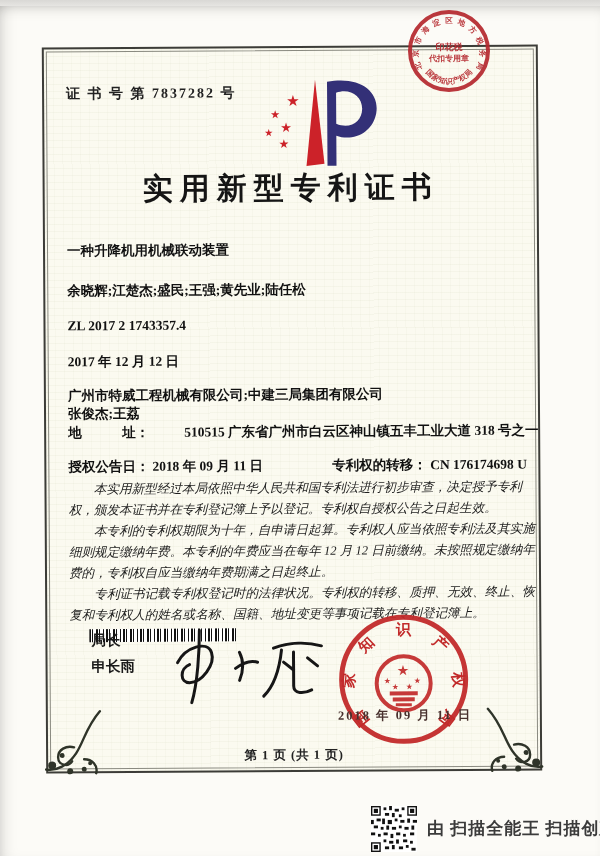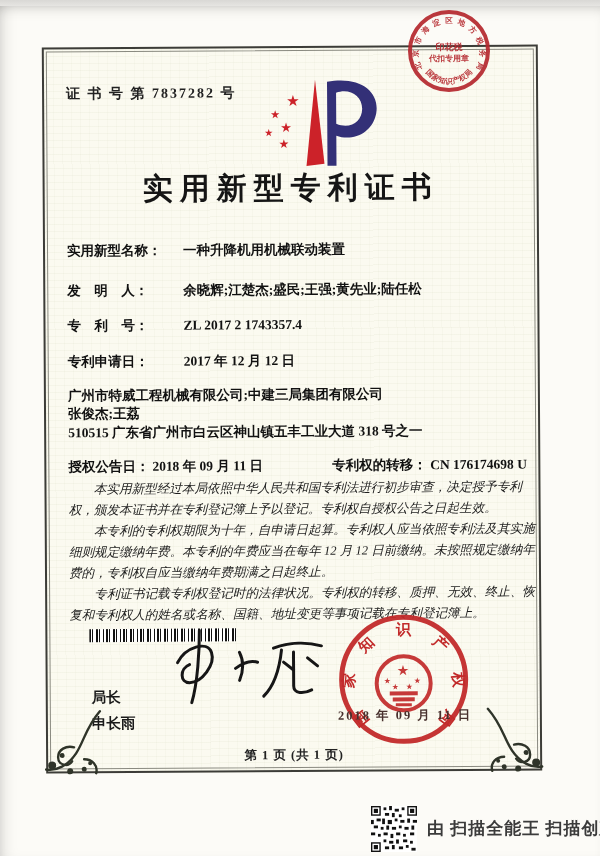--- a/index.html
+++ b/index.html
@@ -23,21 +23,21 @@
     letter-spacing:7px;color:#151515;}
   .row{position:absolute;left:22px;display:flex;font-size:13.5px;font-weight:bold;line-height:18px;color:#111;}
   .row .lab{width:116px;flex:none;white-space:pre;}
   .row .val{width:358px;}
   .grantno{position:absolute;left:264px;top:0;white-space:nowrap;font-weight:bold;}
   .paras{position:absolute;left:22px;top:430px;width:474px;font-size:12.6px;line-height:21px;
     color:#1d1d1d;font-style:italic;}
   .paras p{margin:0;text-indent:2em;}
   .barcode{position:absolute;left:42px;top:580px;width:147px;height:13px;
     background:repeating-linear-gradient(90deg,#111 0 2px,#fff 2px 3px,#111 3px 4px,#fff 4px 7px,#111 7px 9px,#fff 9px 10px,#111 10px 11px,#fff 11px 14px,#111 14px 15px,#fff 15px 17px);}
-  .signer{position:absolute;left:44px;top:635px;font-size:14.5px;font-weight:bold;line-height:26px;color:#1a1a1a;}
+  .signer{position:absolute;left:44px;top:578px;font-size:14.5px;font-weight:bold;line-height:26px;color:#1a1a1a;}
   .sig{position:absolute;left:108px;top:576px;width:190px;height:92px;}
   .govseal{position:absolute;left:286px;top:562px;width:140px;height:140px;}
   .sealdate{position:absolute;left:290px;top:660px;width:190px;font-size:12.5px;font-weight:bold;
     letter-spacing:2px;color:#47302d;}
   .pagefoot{position:absolute;left:0;right:0;top:699px;text-align:center;font-size:12.5px;font-weight:bold;letter-spacing:1px;color:#222;}
   .flourish{position:absolute;width:66px;height:72px;bottom:-8px;}
   .flourish.left{left:-8px;}
   .flourish.right{right:-8px;transform:scaleX(-1);}
   .taxseal{position:absolute;left:406px;top:8px;width:86px;height:86px;opacity:.92;}
   .qr{position:absolute;left:371px;top:806px;width:46px;height:46px;}
@@ -59,42 +59,39 @@
     <text x="24" y="54" font-size="13" fill="#cc2229">★</text>
     <text x="8" y="58" font-size="10" fill="#cc2229">★</text>
     <text x="22" y="70" font-size="12" fill="#cc2229">★</text>
     <polygon points="59,2 50,88 68,86" fill="#cc2229"></polygon>
     <path d="M71,88 L71,4 C104,-2 124,14 120,36 C116,56 96,64 80,58 L80,46 C94,52 106,44 106,31 C106,18 93,10 80,15 L80,88 Z" fill="#333077"></path>
   </svg>
 
   <div class="title">实用新型专利证书</div>
 
   <div class="row" style="top:193px">
-    <span class="lab">实用新型名称：</span>
     <span class="val">一种升降机用机械联动装置</span>
   </div>
   <div class="row" style="top:233px">
-    <span class="lab">发　明　人：</span>
     <span class="val">余晓辉;江楚杰;盛民;王强;黄先业;陆任松</span>
   </div>
   <div class="row" style="top:268px">
-    <span class="lab">专　利　号：</span>
     <span class="val">ZL 2017 2 1743357.4</span>
   </div>
   <div class="row" style="top:304px">
-    <span class="lab">专利申请日：</span>
     <span class="val">2017 年 12 月 12 日</span>
   </div>
   <div class="row" style="top:338px">
     <span class="val">
       <div>广州市特威工程机械有限公司;中建三局集团有限公司</div>
       <div>张俊杰;王荔</div>
     </span>
   </div>
   <div class="row" style="top:375px">
+    <span class="lab">地　　　址：</span>
     <span class="val">510515 广东省广州市白云区神山镇五丰工业大道 318 号之一</span>
   </div>
   <div class="row" style="top:409px;width:474px">
     <span class="lab" style="width:84px">授权公告日：</span>
     <span>2018 年 09 月 11 日</span>
     <span class="grantno">
       <span>专利权的转移：</span>
       <span>CN 176174698 U</span>
     </span>
   </div>

